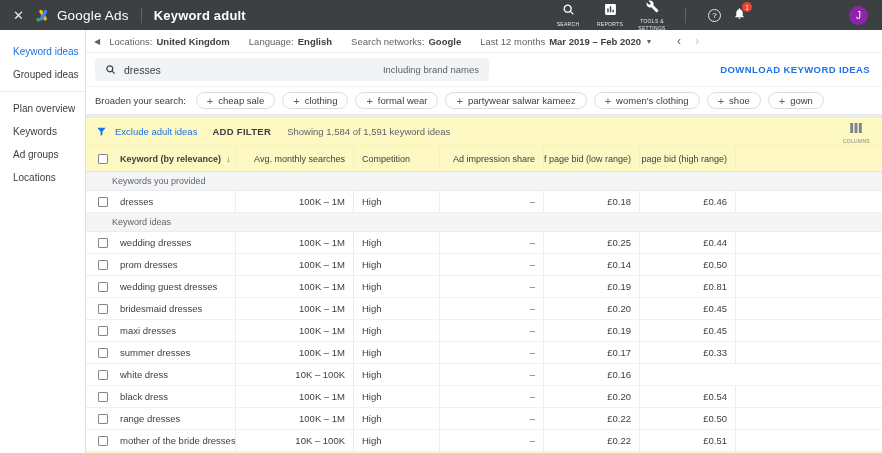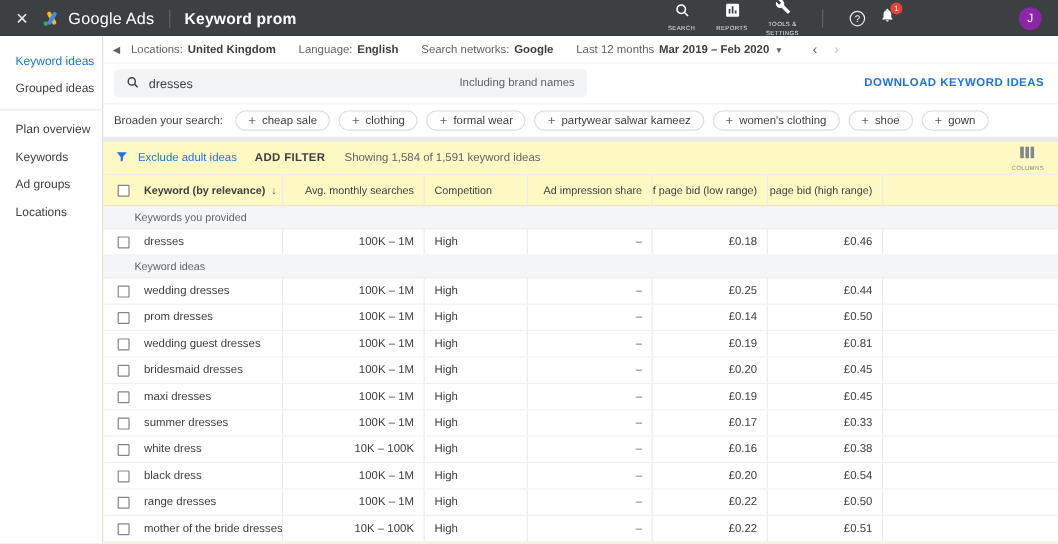--- a/index.html
+++ b/index.html
@@ -84,21 +84,21 @@
   <span class="tb-close">✕</span>
   <span class="tb-logo">
     <svg width="15" height="15" viewBox="0 0 24 24">
       <rect x="10.5" y="2" width="5.5" height="19" rx="2.7" transform="rotate(-30 13 12)" fill="#fbbc04"></rect>
       <rect x="10.5" y="2" width="5.5" height="19" rx="2.7" transform="rotate(30 13 12)" fill="#4285f4"></rect>
       <circle cx="5.2" cy="18.6" r="3.1" fill="#34a853"></circle>
     </svg>
   </span>
   <span class="tb-brand">Google Ads</span>
   <span class="tb-sep"></span>
-  <span class="tb-title">Keyword prom</span>
+  <span class="tb-title">Keyword adult</span>
 
   <div class="tb-right">
     <div class="tb-action">
       <span>
         <svg width="13" height="13" viewBox="0 0 24 24" fill="none" stroke="#fff" stroke-width="2.4">
           <circle cx="10.5" cy="10.5" r="6.5"></circle>
             <line x1="15.5" y1="15.5" x2="21" y2="21"></line>
         </svg>
       </span>
       <span class="lbl">SEARCH</span>
@@ -348,21 +348,20 @@
 
   <div class="trow">
     <div class="cell c-check">
               <span class="checkbox"></span>
             </div>
     <div class="cell bord">white dress</div>
     <div class="cell bord right">10K – 100K</div>
     <div class="cell bord">High</div>
     <div class="cell bord right dash">–</div>
     <div class="cell bord right">£0.16</div>
-    <div class="cell bord right">£0.38</div>
     <div class="cell"></div>
   </div>
 
   <div class="trow">
     <div class="cell c-check">
               <span class="checkbox"></span>
             </div>
     <div class="cell bord">black dress</div>
     <div class="cell bord right">100K – 1M</div>
     <div class="cell bord">High</div>

